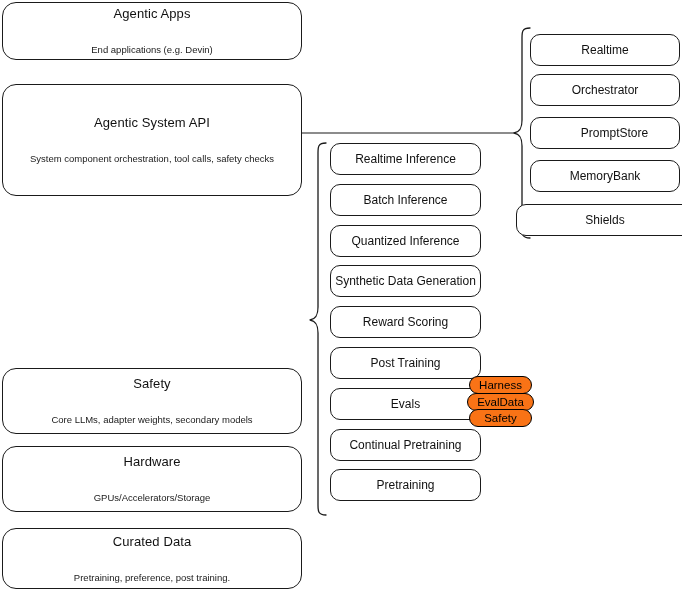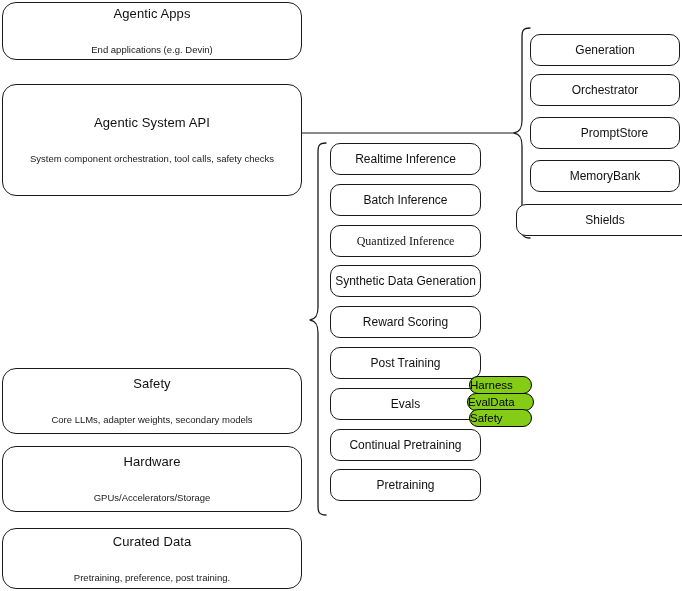--- a/index.html
+++ b/index.html
@@ -62,24 +62,25 @@
     color: #111111;
     white-space: nowrap;
   }
 
   
   .pill {
     position: absolute;
     box-sizing: border-box;
     border: 1.4px solid #000000;
     border-radius: 999px;
-    background: #84cc16;
+    background: #f97316;
     height: 18px;
     display: flex;
     align-items: center;
+    justify-content: center;
   }
   .pill-label {
     font-size: 11.5px;
     line-height: 13px;
     color: #000000;
     white-space: nowrap;
   }
 
   
   .connector {
@@ -162,21 +163,21 @@
                C 16 372, 16 376, 24 376"></path>
     </svg>
   </div>
 
   <div class="box item-box" style="left:330px; top:143px; width:151px;">
     <span class="item-label">Realtime Inference</span>
   </div>
   <div class="box item-box" style="left:330px; top:184px; width:151px;">
     <span class="item-label">Batch Inference</span>
   </div>
-  <div class="box item-box" style="left:330px; top:225px; width:151px;font-family:Liberation Serif, serif;">
+  <div class="box item-box" style="left:330px; top:225px; width:151px;">
     <span class="item-label">Quantized Inference</span>
   </div>
   <div class="box item-box" style="left:330px; top:265px; width:151px;">
     <span class="item-label">Synthetic Data Generation</span>
   </div>
   <div class="box item-box" style="left:330px; top:306px; width:151px;">
     <span class="item-label">Reward Scoring</span>
   </div>
   <div class="box item-box" style="left:330px; top:347px; width:151px;">
     <span class="item-label">Post Training</span>
@@ -195,21 +196,21 @@
     <span class="pill-label">Harness</span>
   </div>
   <div class="pill" style="left:467px; top:393px; width:67px;">
     <span class="pill-label">EvalData</span>
   </div>
   <div class="pill" style="left:469px; top:409px; width:63px;">
     <span class="pill-label">Safety</span>
   </div>
 
   <div class="box item-box" style="left:530px; top:34px; width:150px;">
-    <span class="item-label">Generation</span>
+    <span class="item-label">Realtime</span>
   </div>
   <div class="box item-box" style="left:530px; top:74px; width:150px;">
     <span class="item-label">Orchestrator</span>
   </div>
   <div class="box item-box" style="left:530px; top:117px; width:150px;padding-left:19px;">
     <span class="item-label">PromptStore</span>
   </div>
   <div class="box item-box" style="left:530px; top:160px; width:150px;">
     <span class="item-label">MemoryBank</span>
   </div>

